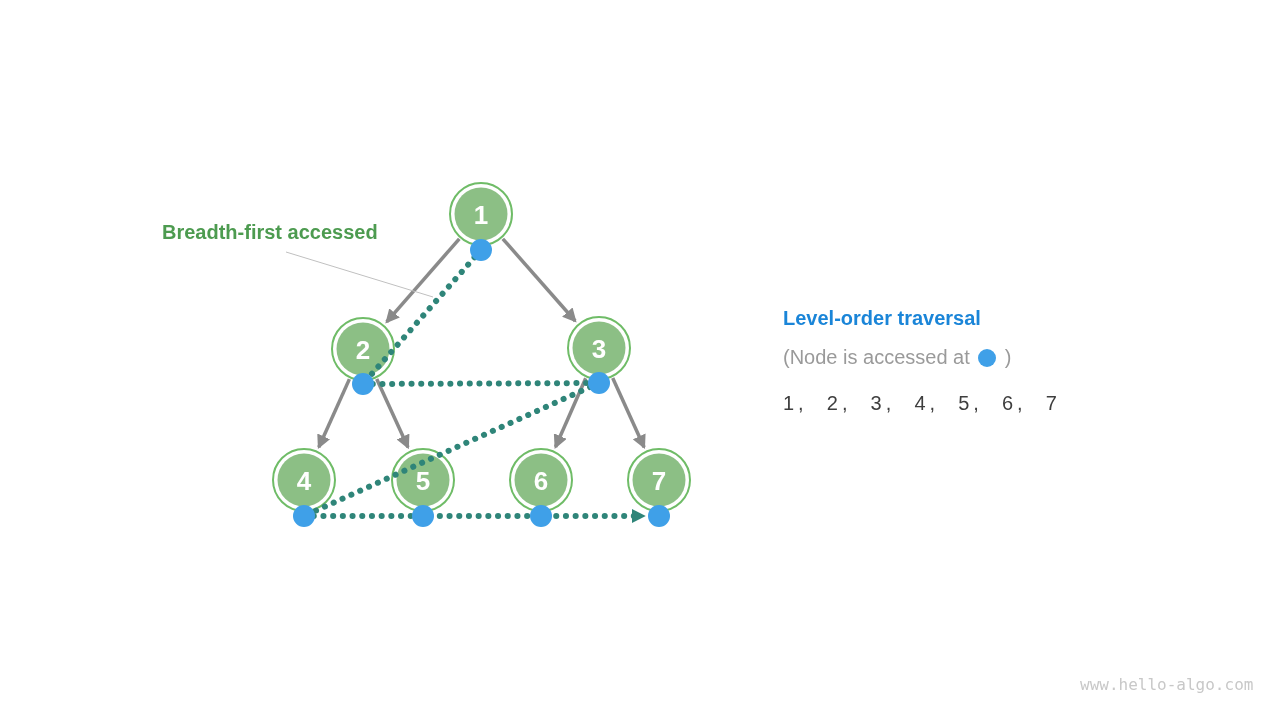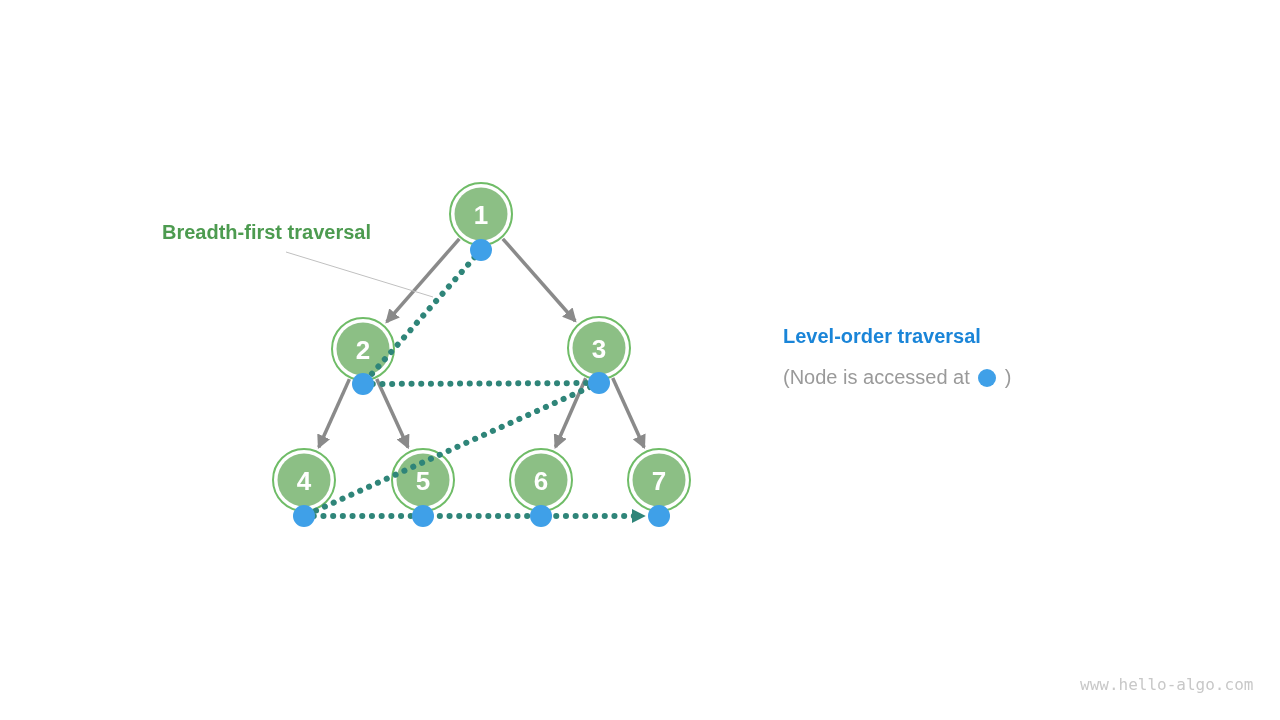--- a/index.html
+++ b/index.html
@@ -34,24 +34,23 @@
     position:absolute;left:162px;top:220px;
     font-size:20px;font-weight:bold;line-height:24px;
     color:var(--bfs-label-green);
     white-space:nowrap;
   }
   .legend-title{
     position:absolute;left:783px;top:306px;
     font-size:20px;font-weight:bold;line-height:24px;
     color:var(--legend-title-blue);
     white-space:nowrap;
-    margin-top:18px;
   }
   .legend-note{
-    position:absolute;left:783px;top:364px;
+    position:absolute;left:783px;top:344px;
     font-size:20px;line-height:26px;
     color:var(--note-gray);
     white-space:nowrap;
   }
   .inline-dot{
     display:inline-block;width:18px;height:18px;border-radius:50%;
     background:var(--access-dot-blue);
     vertical-align:-3px;margin:0 9px 0 8px;
   }
   .legend-seq{
@@ -143,23 +142,24 @@
       <circle class="dot" cx="481" cy="250" r="11"></circle>
       <circle class="dot" cx="363" cy="384" r="11"></circle>
       <circle class="dot" cx="599" cy="383" r="11"></circle>
       <circle class="dot" cx="304" cy="516" r="11"></circle>
       <circle class="dot" cx="423" cy="516" r="11"></circle>
       <circle class="dot" cx="541" cy="516" r="11"></circle>
       <circle class="dot" cx="659" cy="516" r="11"></circle>
     </g>
   </svg>
 
-  <div class="bfs-label">Breadth-first traversal</div>
+  <div class="bfs-label">Breadth-first accessed</div>
 
   <div class="legend-title">Level-order traversal</div>
 
   <div class="legend-note">
     <span>(Node is accessed at</span><span class="inline-dot"></span><span>)</span>
   </div>
 
+  <div class="legend-seq">1,  2,  3,  4,  5,  6,  7</div>
 
   <div class="watermark">www.hello-algo.com</div>
 </div>
 
 </body></html>

